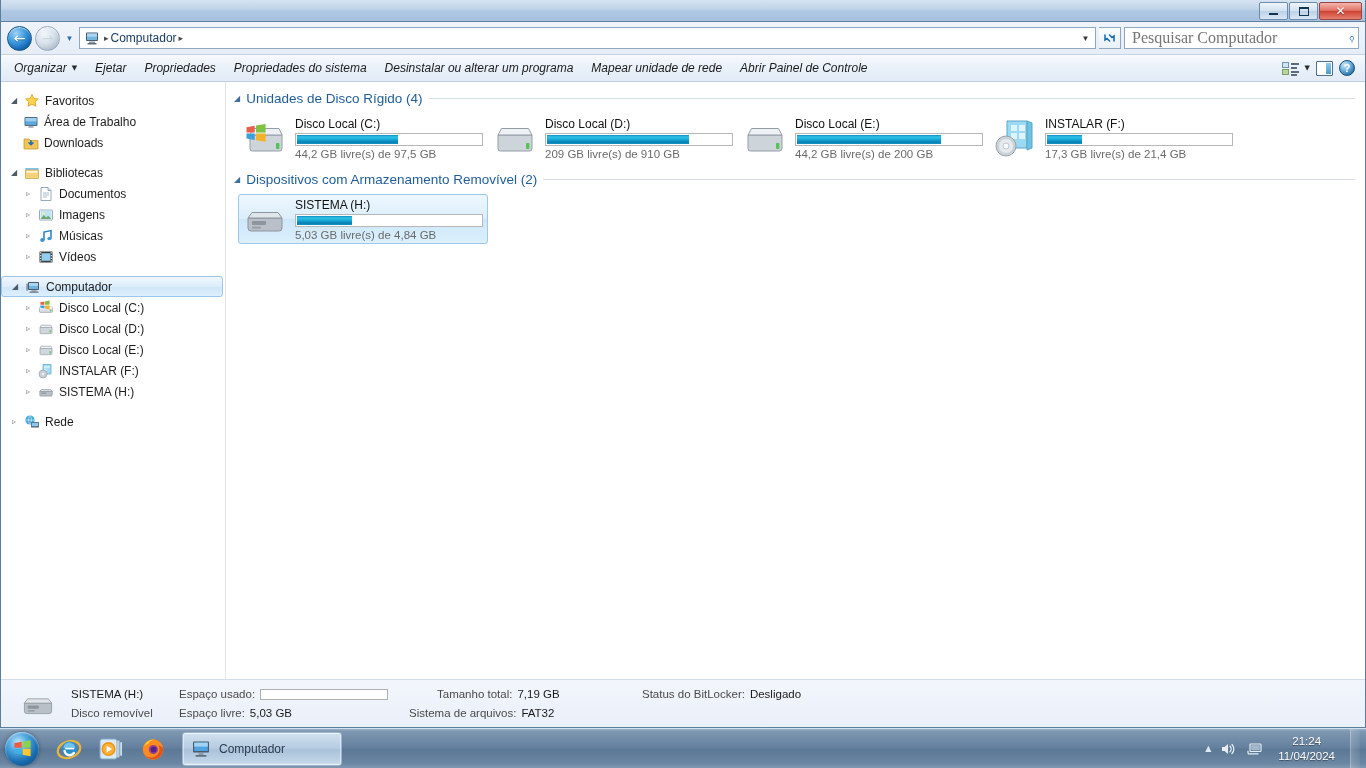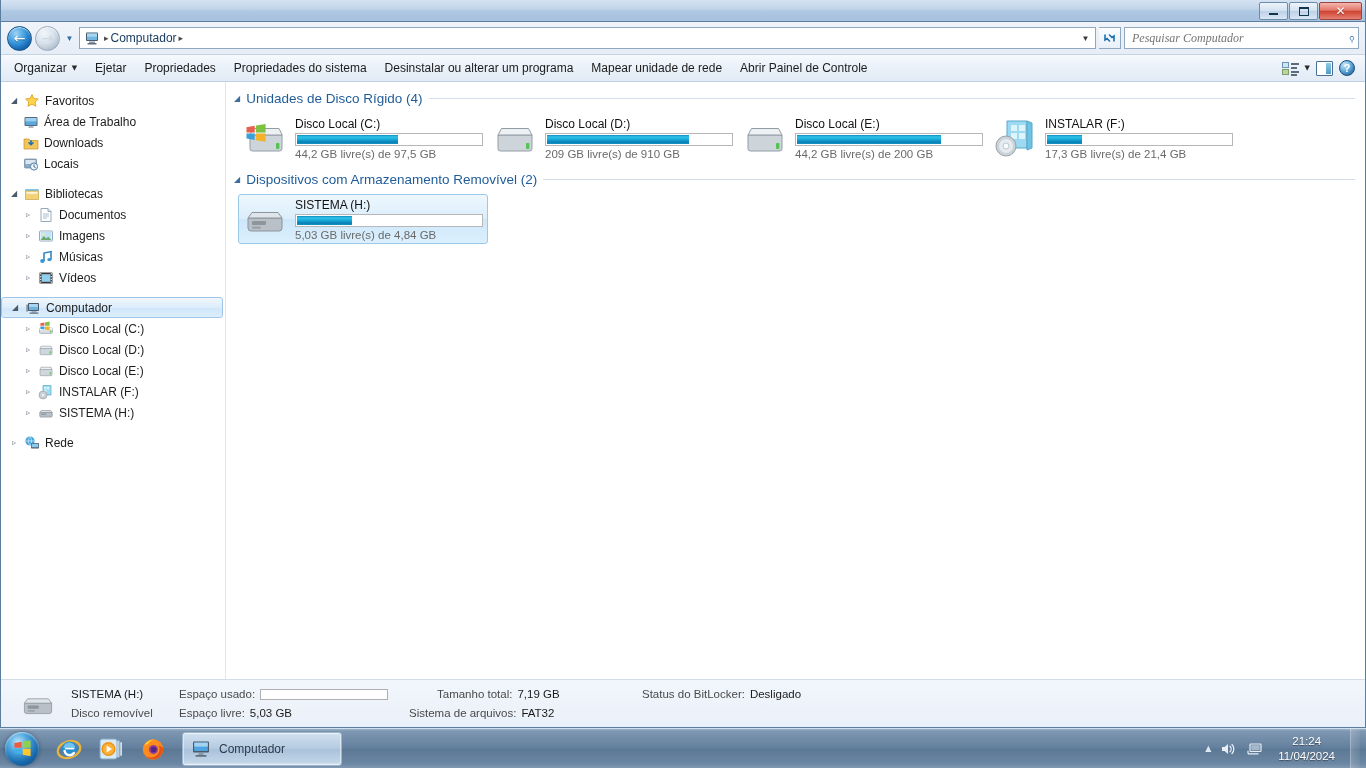--- a/index.html
+++ b/index.html
@@ -79,35 +79,35 @@
     width:22px; height:22px; border:1px solid #8fa8bf; border-left:none;
     background:linear-gradient(to bottom,#fbfdff,#e9f0f8);
     display:flex; align-items:center; justify-content:center;
     color:#1a6aa8; font-size:12px; font-weight:bold;
   }
   .searchbox {
     width:235px; height:22px; background:#fff; border:1px solid #8fa8bf;
     display:flex; align-items:center; padding:0 3px 0 7px;
   }
   .searchbox input {
-    flex:1; border:none; outline:none; font-size:12px;
-    font-family:"Liberation Serif", serif; font-style:italic; color:#717171;
+    flex:1; border:none; outline:none; font-size:16px;
+    font-family:"Liberation Serif", serif; color:#717171;
     background:transparent;
   }
   .mag { color:#2e6ea8; font-size:13px; font-family:"DejaVu Sans",sans-serif; transform:rotate(-45deg);}
 
   
   .cmdbar {
     height:27px; background:linear-gradient(to bottom,#f7fafd 0%,#eaf1f9 45%,#e2ebf6 100%);
     border-bottom:1px solid #bfd0e2;
     display:flex; align-items:center; padding:0 4px; gap:0;
   }
   .cmditem {
     padding:4px 9px; font-size:12px; color:#1b1b1b; cursor:default;
-    display:flex; align-items:center; gap:5px; white-space:nowrap;
+    display:flex; align-items:center; gap:5px; white-space:nowrap;font-style:italic;
   }
   .caret { font-size:7px; color:#2a2a2a; font-family:"DejaVu Sans",sans-serif;}
   .cmdright { margin-left:auto; display:flex; align-items:center; gap:6px; padding-right:6px;}
   .viewicon { width:17px; height:15px; position:relative;}
   .viewicon .r { position:absolute; left:9px; height:2px; background:#5b6b7c; }
   .sq { position:absolute; width:7px; height:6px; border:1px solid #7d8a97; }
   .paneicon { width:17px; height:15px; border:1px solid #4a6e92; border-radius:1px; background:#fff; position:relative;}
   .paneicon:after{ content:""; position:absolute; right:1px; top:1px; bottom:1px; width:5px; background:linear-gradient(to bottom,#8fcbe8,#4e9cc6);}
   .helpicon {
     width:16px; height:16px; border-radius:50%;
@@ -350,31 +350,20 @@
           <span>Área de Trabalho</span>
         </div>
         <div class="navitem indent1">
           <span class="ic">
             <svg width="16" height="16" viewBox="0 0 16 16">
                 <path d="M1 4h5l1.2 1.5H15v8.5H1z" fill="#f2c55c" stroke="#c79420" stroke-width=".7"></path>
                 <path d="M8 5.8v4m0 0l-2-2m2 2l2-2" stroke="#1c6fae" stroke-width="1.6" fill="none" stroke-linecap="round"></path>
               </svg>
           </span>
           <span>Downloads</span>
-        </div>
-        <div class="navitem indent1">
-          <span class="ic">
-            <svg width="16" height="16" viewBox="0 0 16 16">
-                <rect x="1.5" y="3" width="12" height="9" rx=".8" fill="#8fa9c0" stroke="#6b8399" stroke-width=".7"></rect>
-                <rect x="2.5" y="4" width="10" height="4" fill="#d8e7f3"></rect>
-                <circle cx="11" cy="10.5" r="3.6" fill="#f0f6fb" stroke="#4d7ea8" stroke-width="1"></circle>
-                <path d="M11 8.4v2.3l1.6 1" stroke="#2a5d87" stroke-width="1" fill="none"></path>
-              </svg>
-          </span>
-          <span>Locais</span>
         </div>
       </div>
 
       <div class="navgroup">
         <div class="navitem">
           <span class="tw open">◢</span>
           <span class="ic">
             <svg width="16" height="16" viewBox="0 0 16 16">
                 <rect x="1.2" y="3" width="13.5" height="2" fill="#7fc4e8"></rect>
                 <path d="M1.5 5h13v8.5h-13z" fill="#f3d27a" stroke="#c8a13f" stroke-width=".7"></path>

